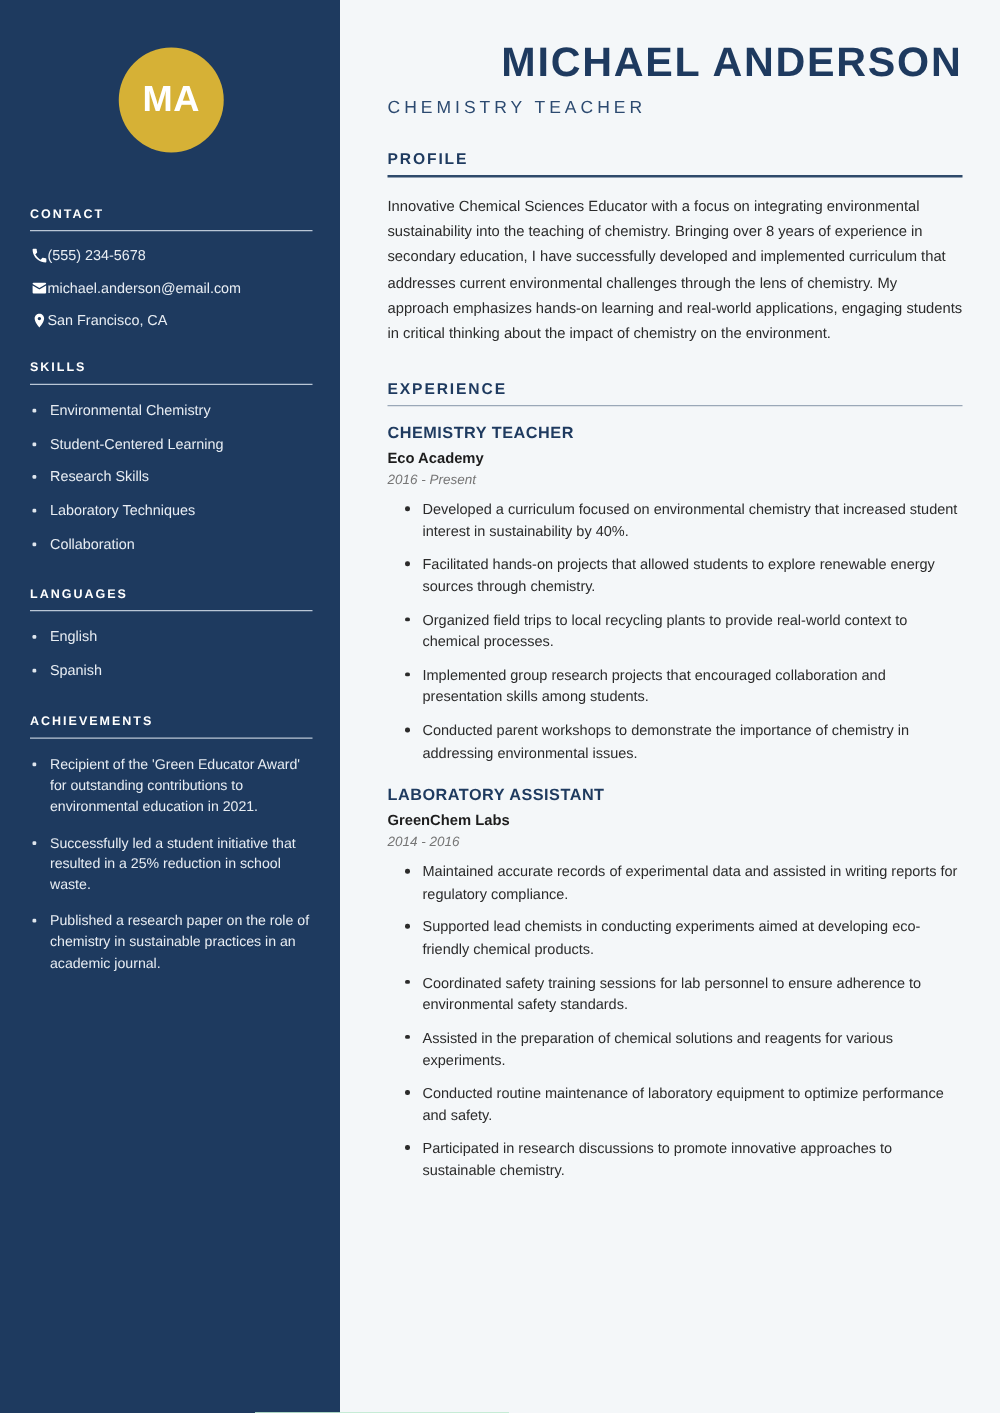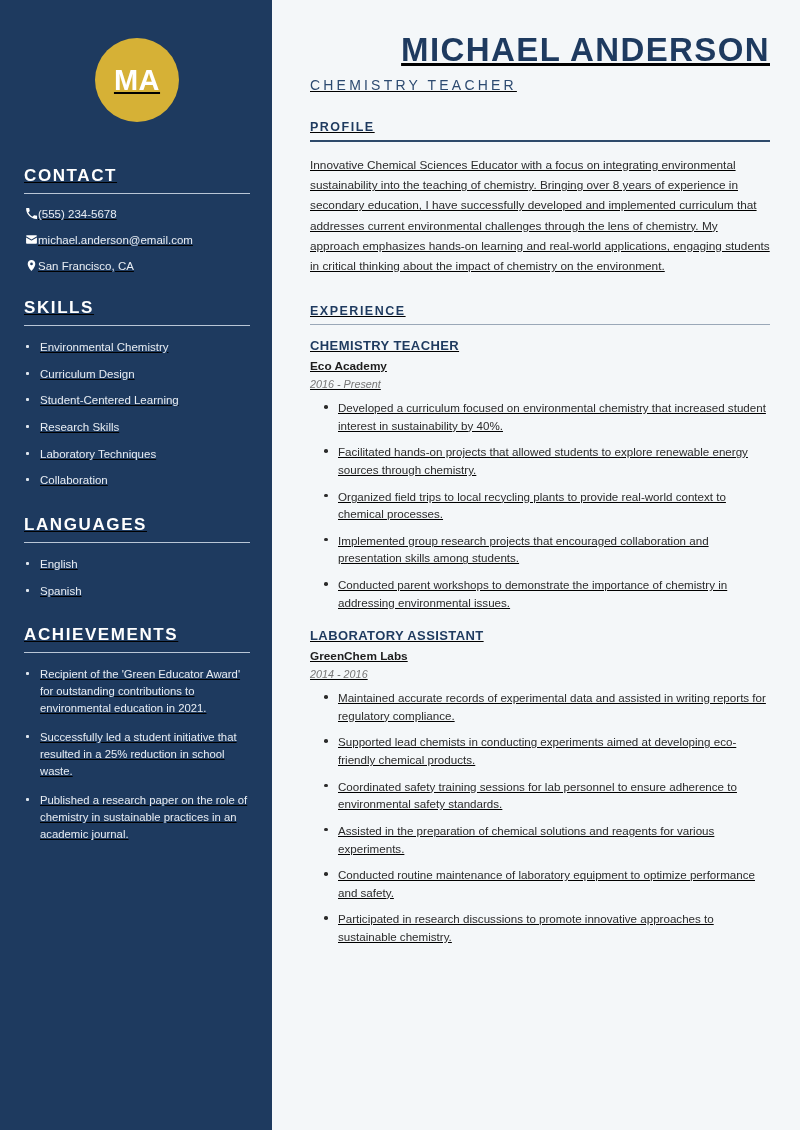--- a/index.html
+++ b/index.html
@@ -11,21 +11,20 @@
     font-family: "Liberation Sans", sans-serif;
   }
 
   .page {
     position: relative;
     width: 800px;
     height: 1130px;
     background: #22c55e;
     display: flex;
     overflow: hidden;
-    text-decoration: underline;
   }
 
   
   .sidebar {
     width: 272px;
     min-width: 272px;
     background: #1e3a5f;
     color: #ffffff;
     padding: 0 22px 24px 24px;
     position: relative;
@@ -51,21 +50,21 @@
     align-items: center;
     justify-content: center;
     color: #ffffff;
     font-size: 29px;
     font-weight: bold;
     letter-spacing: 0.5px;
   }
 
   .side-section { margin-bottom: 26px; }
   .side-h {
-    font-size: 17px;
+    font-size: 10px;
     font-weight: bold;
     letter-spacing: 1.6px;
     color: #ffffff;
     margin-bottom: 7px;
   }
   .side-rule {
     height: 1px;
     background: #b9c6d6;
     margin-bottom: 13px;
   }
@@ -256,21 +255,20 @@
         </span>
         <span>San Francisco, CA</span>
       </div>
     </section>
 
     <section class="side-section">
       <div class="side-h">SKILLS</div>
       <div class="side-rule"></div>
       <ul class="side-list">
         <li>Environmental Chemistry</li>
-        <li>Curriculum Design</li>
         <li>Student-Centered Learning</li>
         <li>Research Skills</li>
         <li>Laboratory Techniques</li>
         <li>Collaboration</li>
       </ul>
     </section>
 
     <section class="side-section">
       <div class="side-h">LANGUAGES</div>
       <div class="side-rule"></div>

